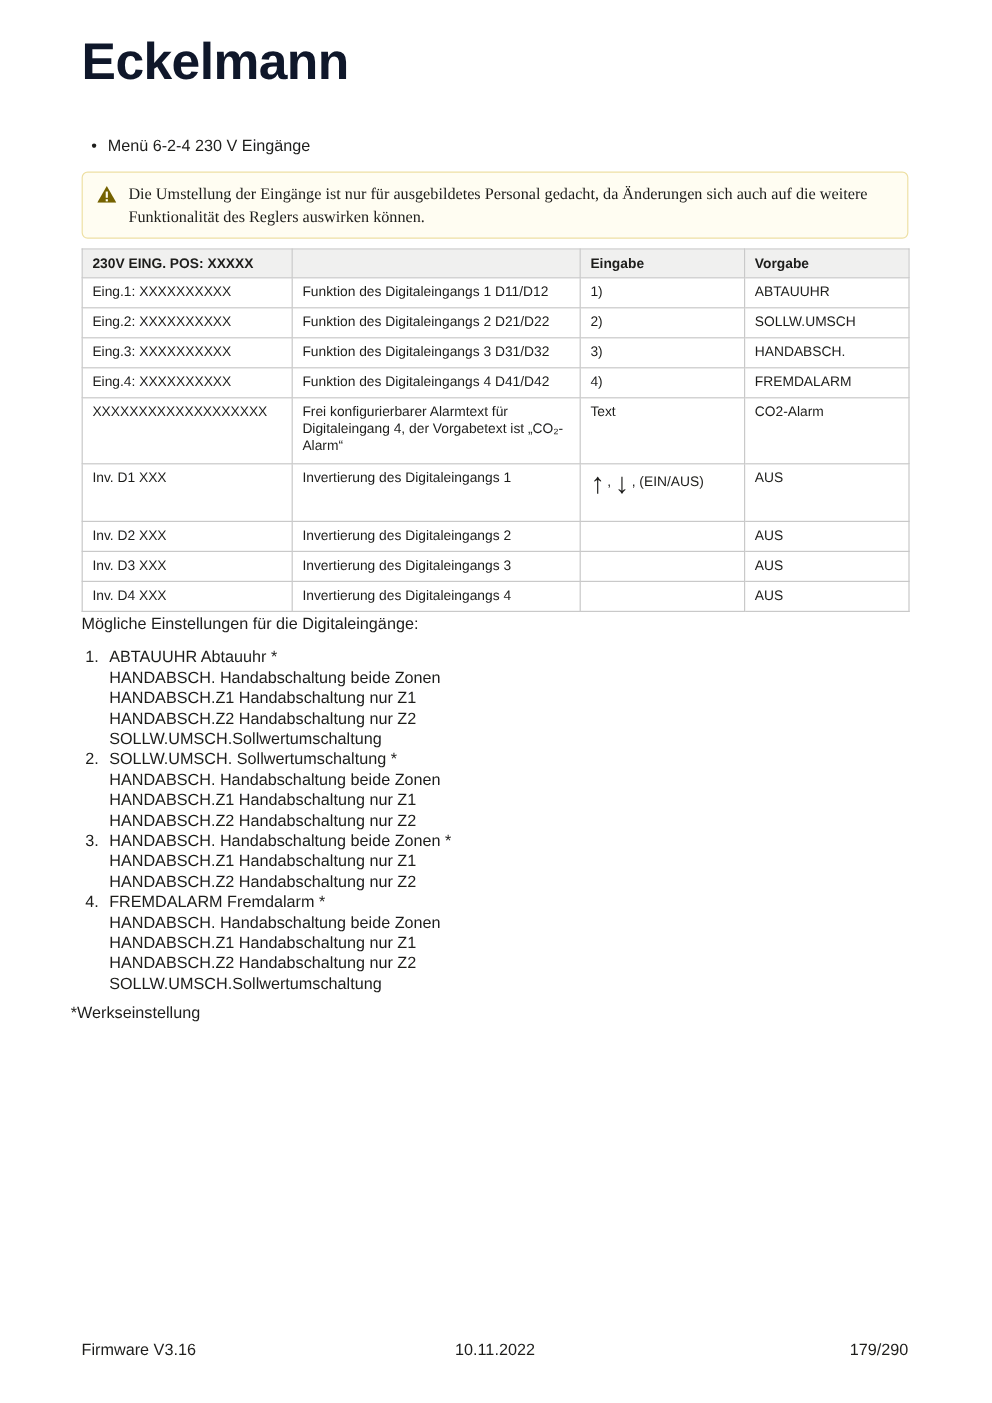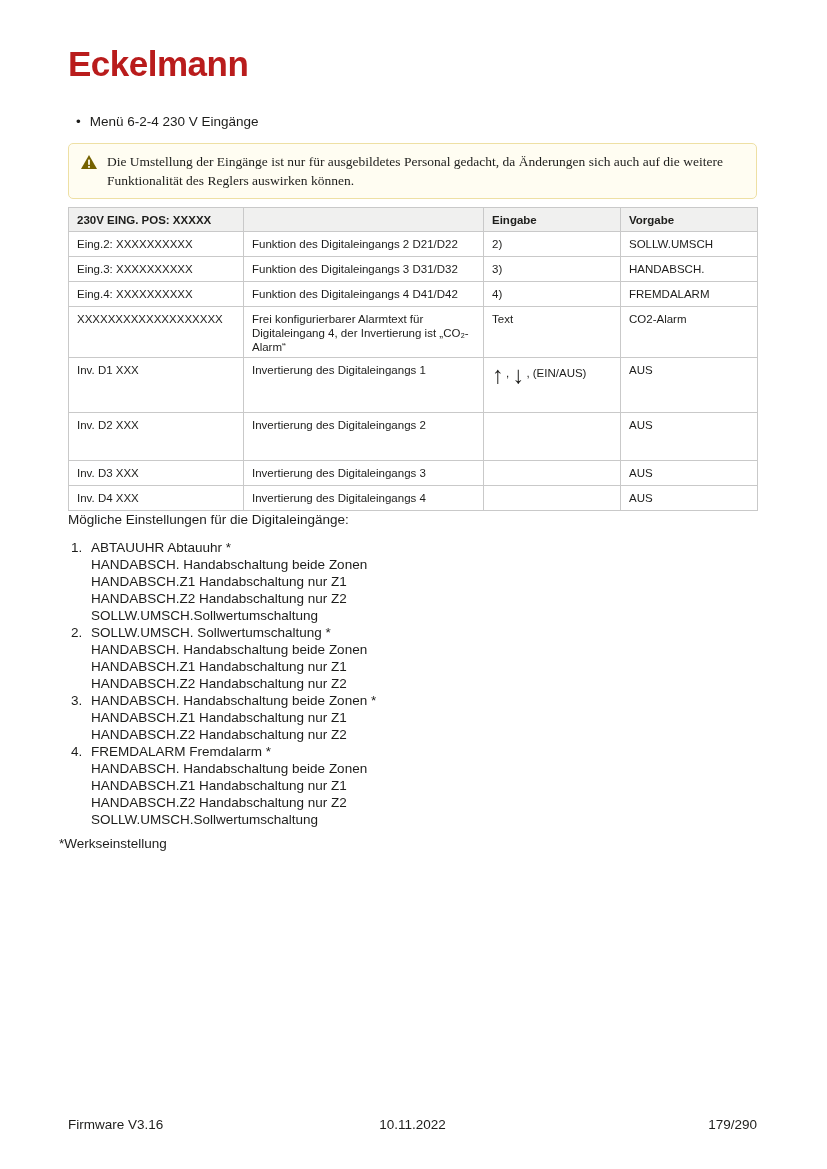--- a/index.html
+++ b/index.html
@@ -10,25 +10,25 @@
     position: relative;
     width: 827px;
     height: 1169px;
     background: #ffffff;
     overflow: hidden;
   }
 
   .logo {
     position: absolute;
     left: 68px;
-    top: 44px;
-    font-size: 35px;
+    top: 28px;
+    font-size: 43px;
     font-weight: 700;
     letter-spacing: -0.5px;
-    color: #b91c1c;
+    color: #0f172a;
   }
 
   .menu-line {
     position: absolute;
     left: 76px;
     top: 114px;
     font-size: 13.5px;
     display: flex;
     gap: 9px;
     align-items: baseline;
@@ -158,40 +158,46 @@
     <thead>
       <tr id="thead-row">
           <th>230V EING. POS: XXXXX</th>
           <th></th>
           <th>Eingabe</th>
           <th>Vorgabe</th>
         </tr>
     </thead>
     <tbody id="table-body">
         <tr>
+          <td>Eing.1: XXXXXXXXXX</td>
+          <td>Funktion des Digitaleingangs 1 D11/D12</td>
+          <td>1)</td>
+          <td>ABTAUUHR</td>
+        </tr>
+        <tr>
           <td>Eing.2: XXXXXXXXXX</td>
           <td>Funktion des Digitaleingangs 2 D21/D22</td>
           <td>2)</td>
           <td>SOLLW.UMSCH</td>
         </tr>
         <tr>
           <td>Eing.3: XXXXXXXXXX</td>
           <td>Funktion des Digitaleingangs 3 D31/D32</td>
           <td>3)</td>
           <td>HANDABSCH.</td>
         </tr>
         <tr>
           <td>Eing.4: XXXXXXXXXX</td>
           <td>Funktion des Digitaleingangs 4 D41/D42</td>
           <td>4)</td>
           <td>FREMDALARM</td>
         </tr>
         <tr>
           <td>XXXXXXXXXXXXXXXXXXX</td>
-          <td>Frei konfigurierbarer Alarmtext für Digitaleingang 4, der Invertierung ist „CO₂-Alarm“</td>
+          <td>Frei konfigurierbarer Alarmtext für Digitaleingang 4, der Vorgabetext ist „CO₂-Alarm“</td>
           <td>Text</td>
           <td>CO2-Alarm</td>
         </tr>
         <tr>
           <td>Inv. D1 XXX</td>
           <td>Invertierung des Digitaleingangs 1</td>
           <td class="arrow-cell"><span class="big-arrow">↑</span>, <span class="big-arrow">↓</span>, (EIN/AUS)</td>
           <td>AUS</td>
         </tr>
         <tr>

